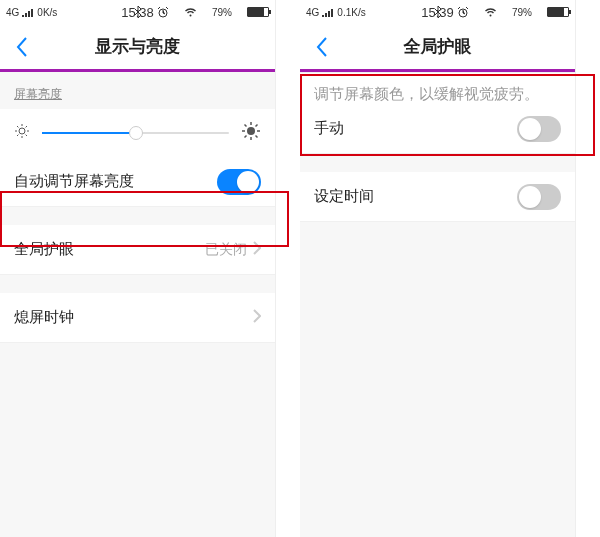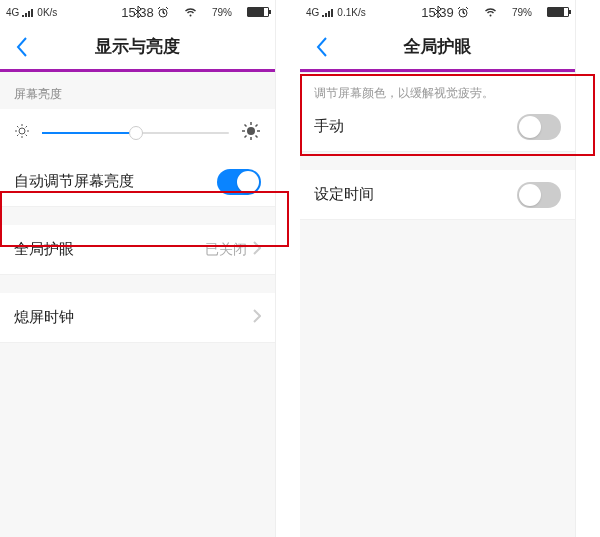--- a/index.html
+++ b/index.html
@@ -78,20 +78,21 @@
     left: 50%;
     transform: translateX(-50%);
     font-size: 17px;
     font-weight: 600;
     color: #222;
   }
   .section-label {
     font-size: 12px;
     color: #888;
     padding: 14px 14px 6px;
+    text-decoration: underline;
   }
   .slider-row {
     background: #fff;
     padding: 12px 14px;
     display: flex;
     align-items: center;
     gap: 12px;
   }
   .sun-icon { color: #555; }
   .slider {
@@ -156,21 +157,21 @@
     position: absolute;
     border: 2px solid #d4000f;
     pointer-events: none;
   }
   .hl1 { left: 0; top: 191px; width: 289px; height: 56px; }
   .hl2 { left: 300px; top: 74px; width: 295px; height: 82px; }
   .wrap { position: relative; width: 552px; height: 537px; }
   .hint-row {
     background: #fff;
     padding: 12px 14px 0;
-    font-size: 12px;
+    font-size: 15px;
     color: #999;
     border-top: 1px solid #f0f0f0;
   }
 </style>
 </head>
 <body>
 <div class="wrap">
 
 <div class="phone" style="position:absolute;left:0;top:0;">
   <div class="statusbar">

